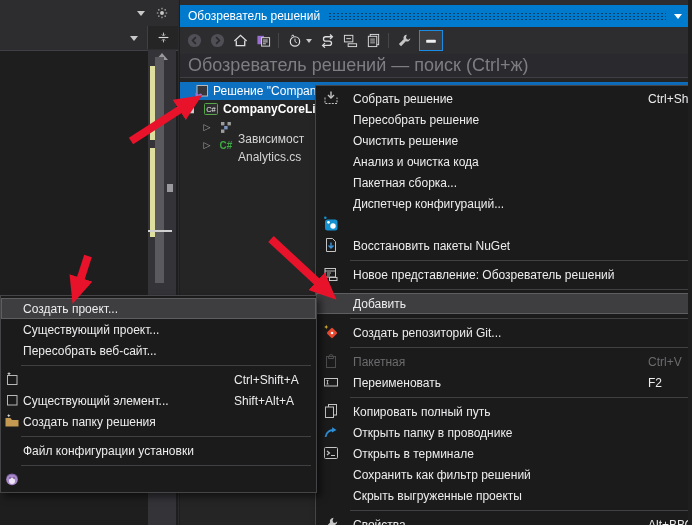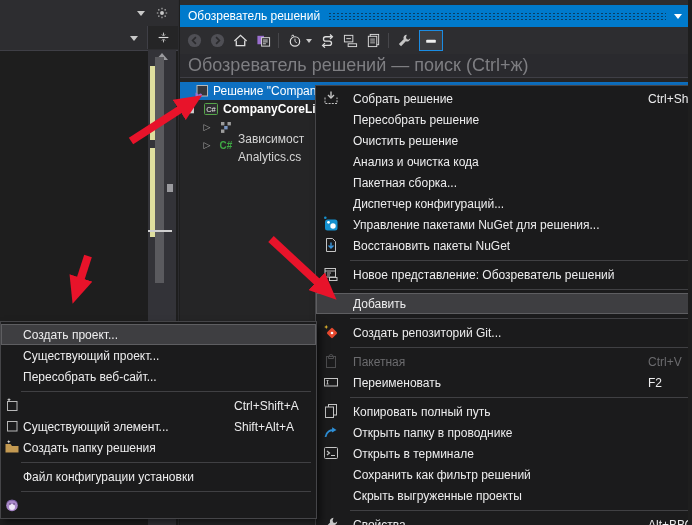--- a/index.html
+++ b/index.html
@@ -46,21 +46,21 @@
   .trow.lv2 .ticon{left:38px;}
   .trow .tlabel{position:absolute;top:2px;white-space:nowrap;}
   .trow.lv0 .tlabel{left:33px;}
   .trow.lv1 .tlabel{left:43px;}
   .trow.lv2 .tlabel{left:58px;margin-top:12px;}
   .trow.bold .tlabel{font-weight:bold;color:#fff;}
 
   
   .menu{position:absolute;background:#1b1b1c;border:1px solid #454548;box-shadow:4px 4px 7px rgba(0,0,0,.5);padding:2px 0;box-sizing:border-box;}
   #ctx{left:315px;top:85px;width:432px;z-index:10;}
-  #sub{left:0;top:295px;width:317px;z-index:12;margin-top:26px;}
+  #sub{left:0;top:295px;width:317px;z-index:12;}
   .mi{height:21px;display:flex;align-items:center;position:relative;font-size:12px;color:#ededee;}
   .mi .ic{position:absolute;left:7px;top:2px;width:16px;height:16px;}
   #sub .mi .ic{left:3px;}
   .mi .lab{margin-left:37px;white-space:nowrap;}
   #sub .mi .lab{margin-left:22px;}
   .mi .sc{position:absolute;left:332px;white-space:nowrap;}
   #sub .mi .sc{left:233px;}
   .mi.hl{background:#3e3e41;outline:1px solid #5e5e61;outline-offset:-1px;}
   .mi.dis{color:#6b6b6e;}
   .mi.dis .ic{opacity:.45;}
@@ -248,21 +248,20 @@
       <div class="mi">
         <span class="lab">Диспетчер конфигураций...</span>
       </div>
       <div class="mi">
         <span class="ic"><svg viewBox="0 0 16 16" width="16" height="16">
             <rect x="2" y="3.5" width="12.5" height="11" rx="2.5" fill="#1591cf"></rect>
             <circle cx="10" cy="10" r="2.7" fill="#fff"></circle>
             <circle cx="5.5" cy="6.3" r="1.4" fill="#fff"></circle>
             <circle cx="2.3" cy="1.8" r="1.3" fill="#1591cf"></circle>
           </svg></span>
-        <span class="lab">Управление пакетами NuGet для решения...</span>
       </div>
       <div class="mi">
         <span class="ic"><svg viewBox="0 0 16 16" width="16" height="16">
             <path d="M3.5 1.5h6l3 3v10h-9z" fill="none" stroke="#c5c5c5"></path>
             <path d="M8 5.5v5M5.5 8.5L8 11l2.5-2.5" fill="none" stroke="#3a96dd" stroke-width="1.4"></path>
           </svg></span>
         <span class="lab">Восстановить пакеты NuGet</span>
       </div>
       <div class="msep">
         <i></i>

